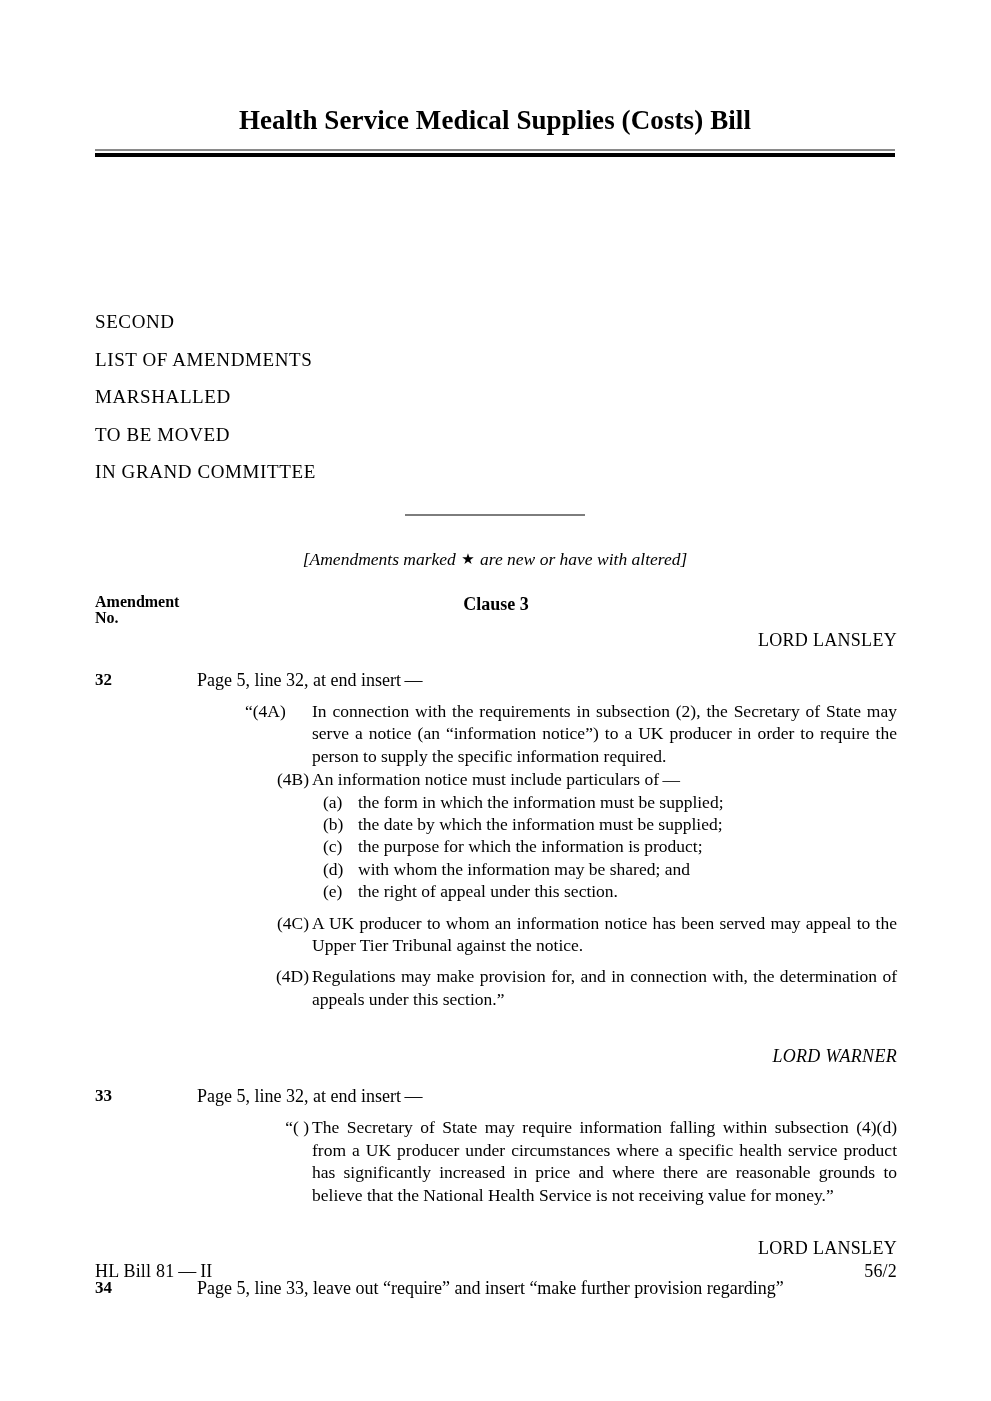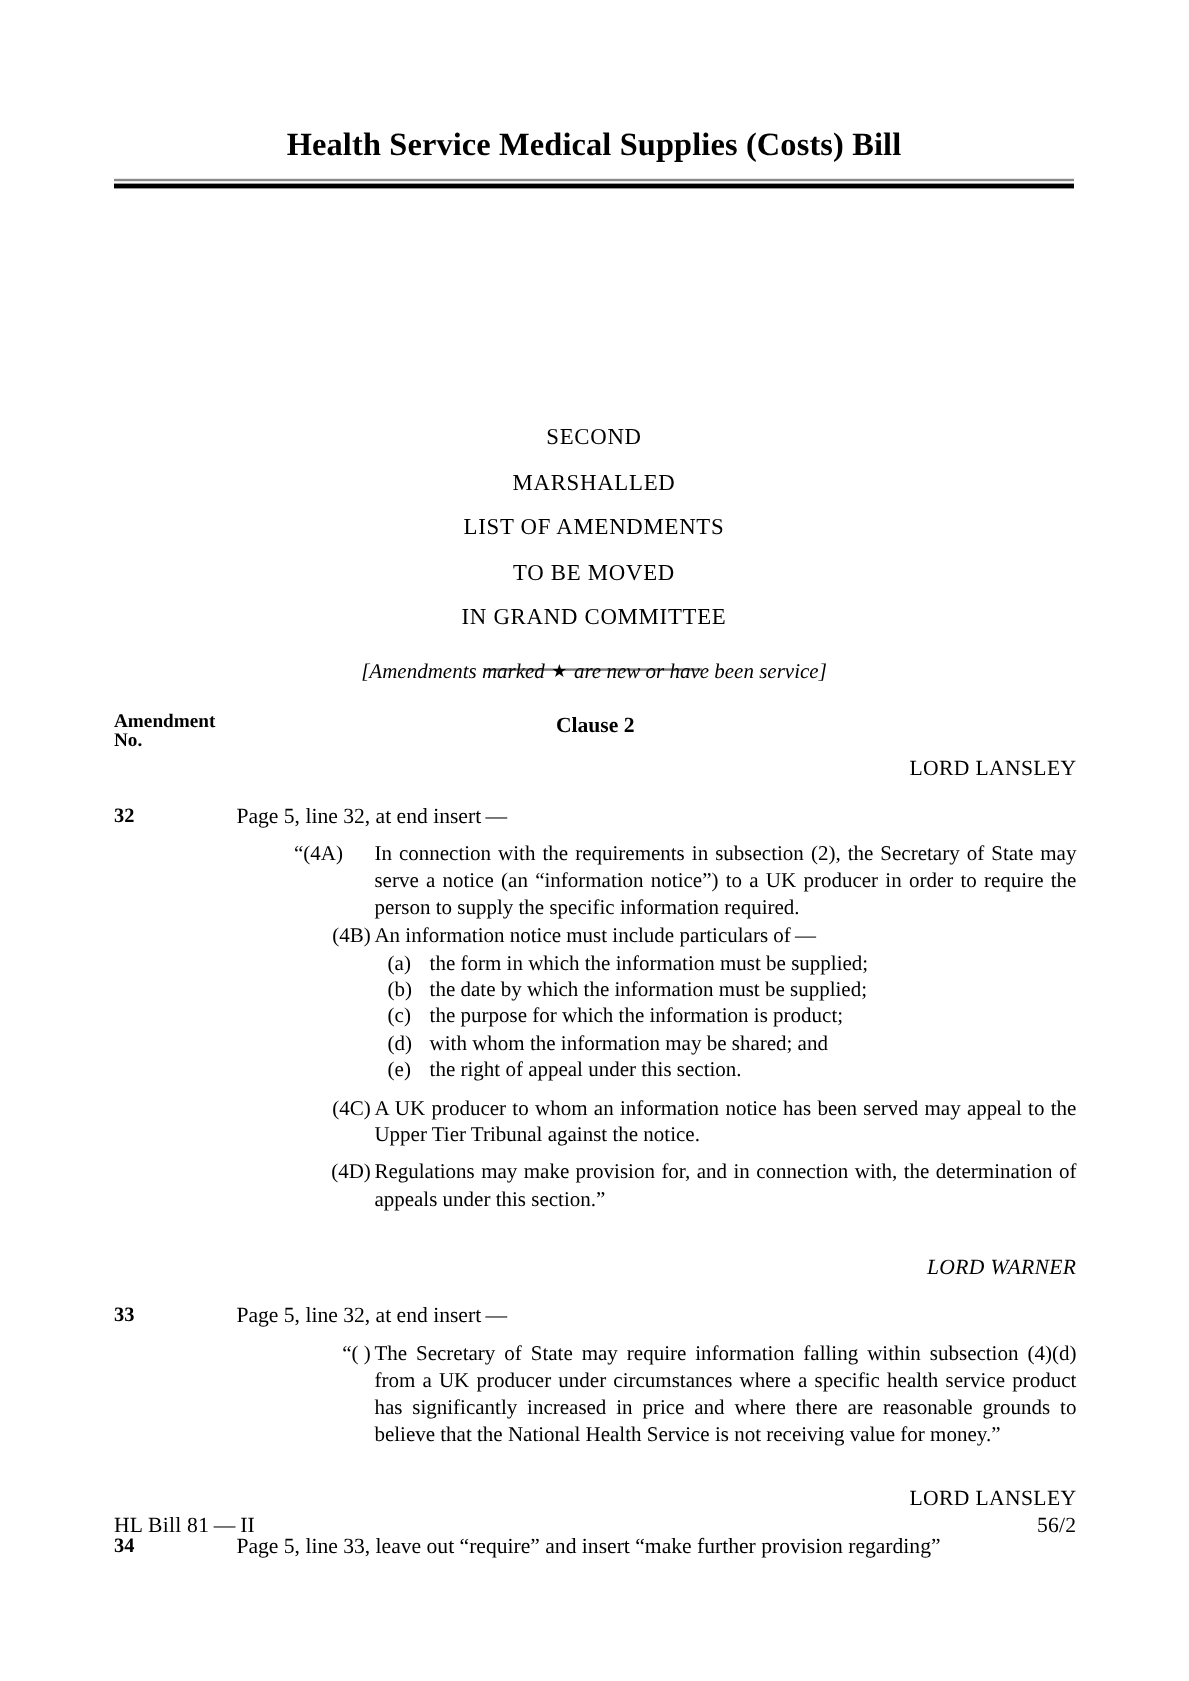--- a/index.html
+++ b/index.html
@@ -51,22 +51,21 @@
     background: #000000;
     width: 100%;
   }
 
   
   .head-stack {
     position: absolute;
     left: 95px;
     top: 303px;
     width: 800px;
-    text-align: center;
-    margin-top: 43px;
+    text-align: left;
   }
   .head-line {
     font-size: 19px;
     line-height: 37.5px;
     letter-spacing: 0.6px;
     white-space: nowrap;
   }
   .center-divider {
     width: 180px;
     height: 2px;
@@ -228,37 +227,37 @@
     <h1 class="doc-title">Health Service Medical Supplies (Costs) Bill</h1>
     <div class="rule-wrap">
       <div class="rule-thin"></div>
       <div class="rule-gap"></div>
       <div class="rule-thick"></div>
     </div>
   </div>
 
   <div class="head-stack">
     <div class="head-line">SECOND</div>
+    <div class="head-line">LIST OF AMENDMENTS</div>
     <div class="head-line">MARSHALLED</div>
-    <div class="head-line">LIST OF AMENDMENTS</div>
     <div class="head-line">TO BE MOVED</div>
     <div class="head-line">IN GRAND COMMITTEE</div>
     <div class="center-divider"></div>
   </div>
 
-  <div class="note-line"><span>[</span><span>Amendments marked </span><span class="note-star">★</span><span> are new or have been service</span><span>]</span></div>
+  <div class="note-line"><span>[</span><span>Amendments marked </span><span class="note-star">★</span><span> are new or have with altered</span><span>]</span></div>
 
   <div class="amend-col-label">
     <div>Amendment</div>
     <div>No.</div>
   </div>
 
   <div class="body-col">
 
-    <div class="clause-heading">Clause 2</div>
+    <div class="clause-heading">Clause 3</div>
     <div class="sponsor sp-1">LORD LANSLEY</div>
 
     <div class="amend-row">
       <div class="amend-no">32</div>
       <div class="amend-lead">Page 5, line 32, at end insert —</div>
     </div>
 
     <div class="quote-block">
 
       <p class="q-para">

